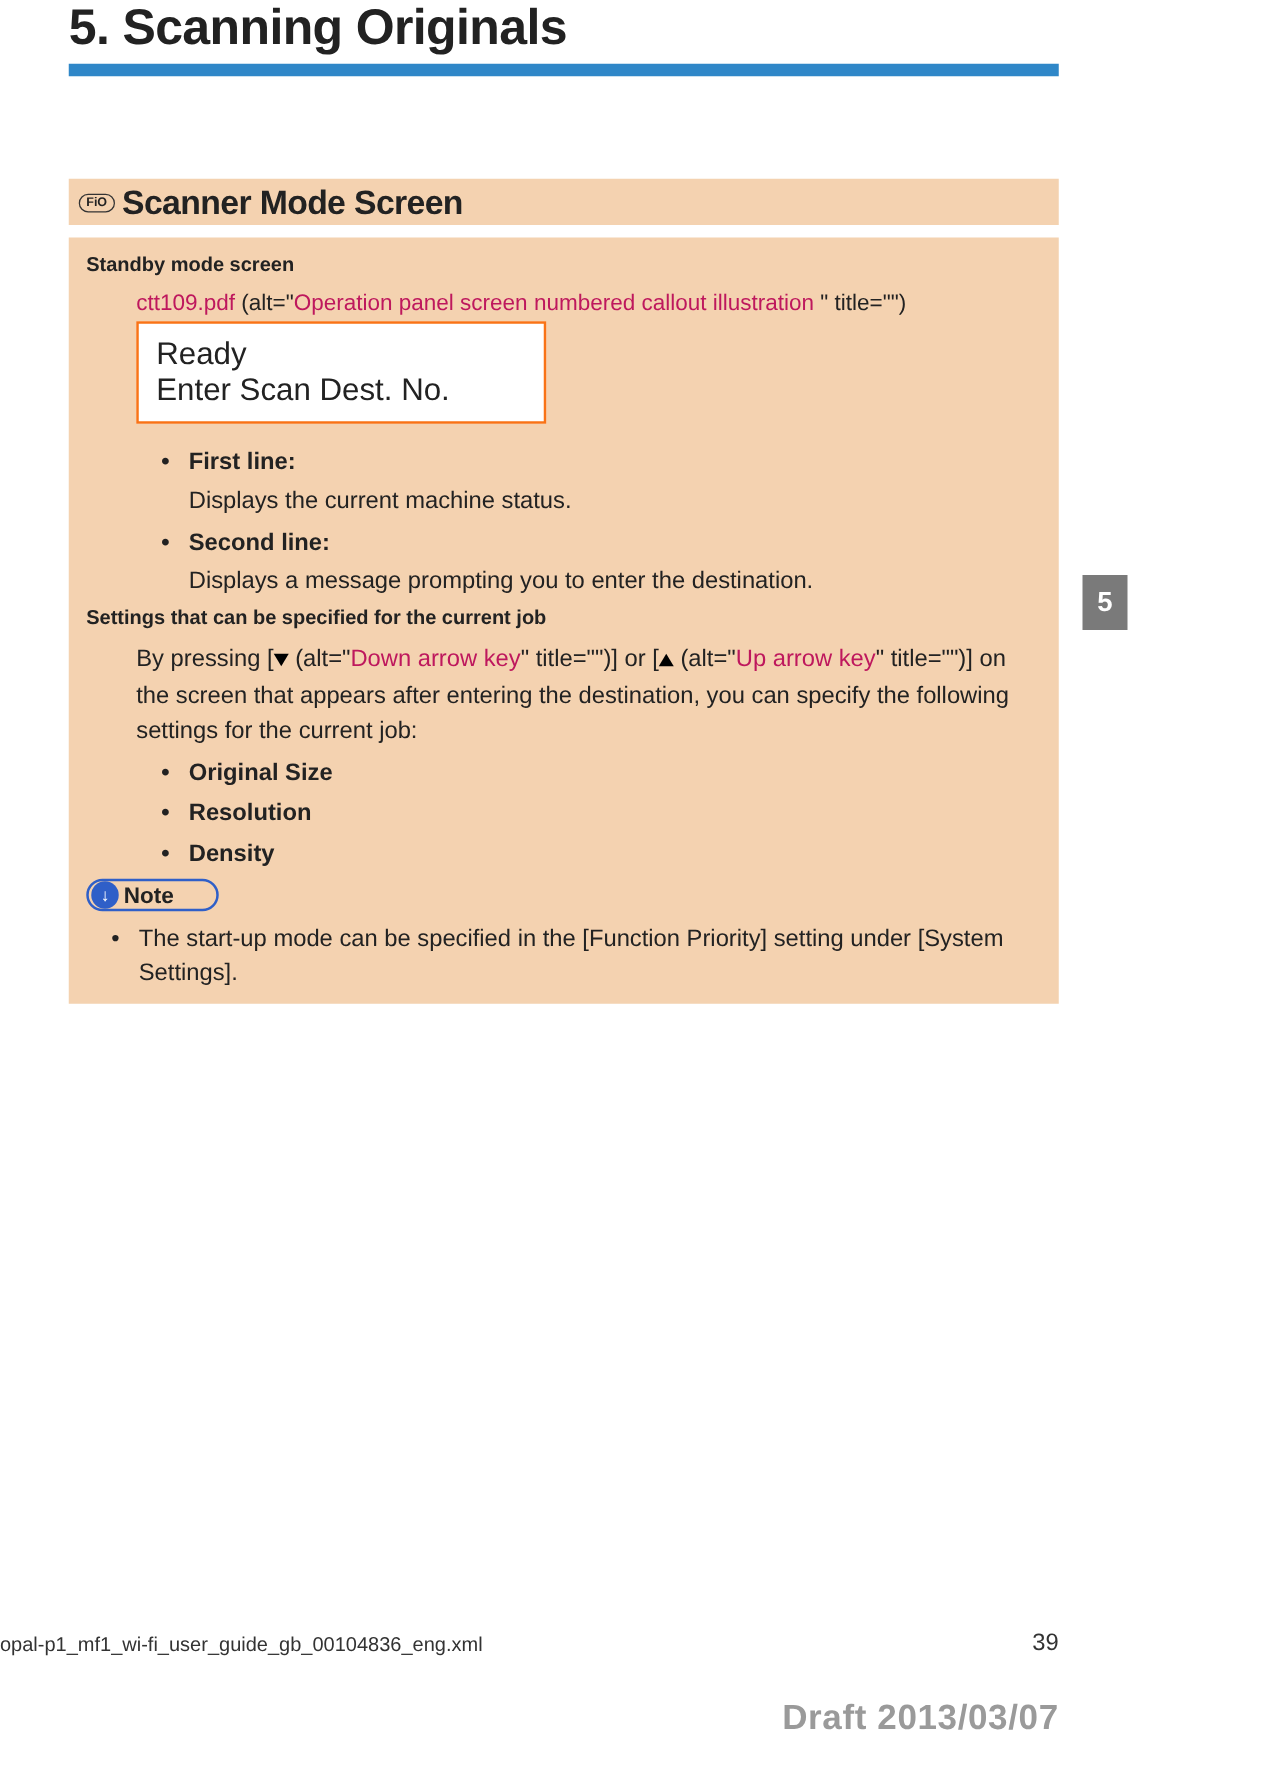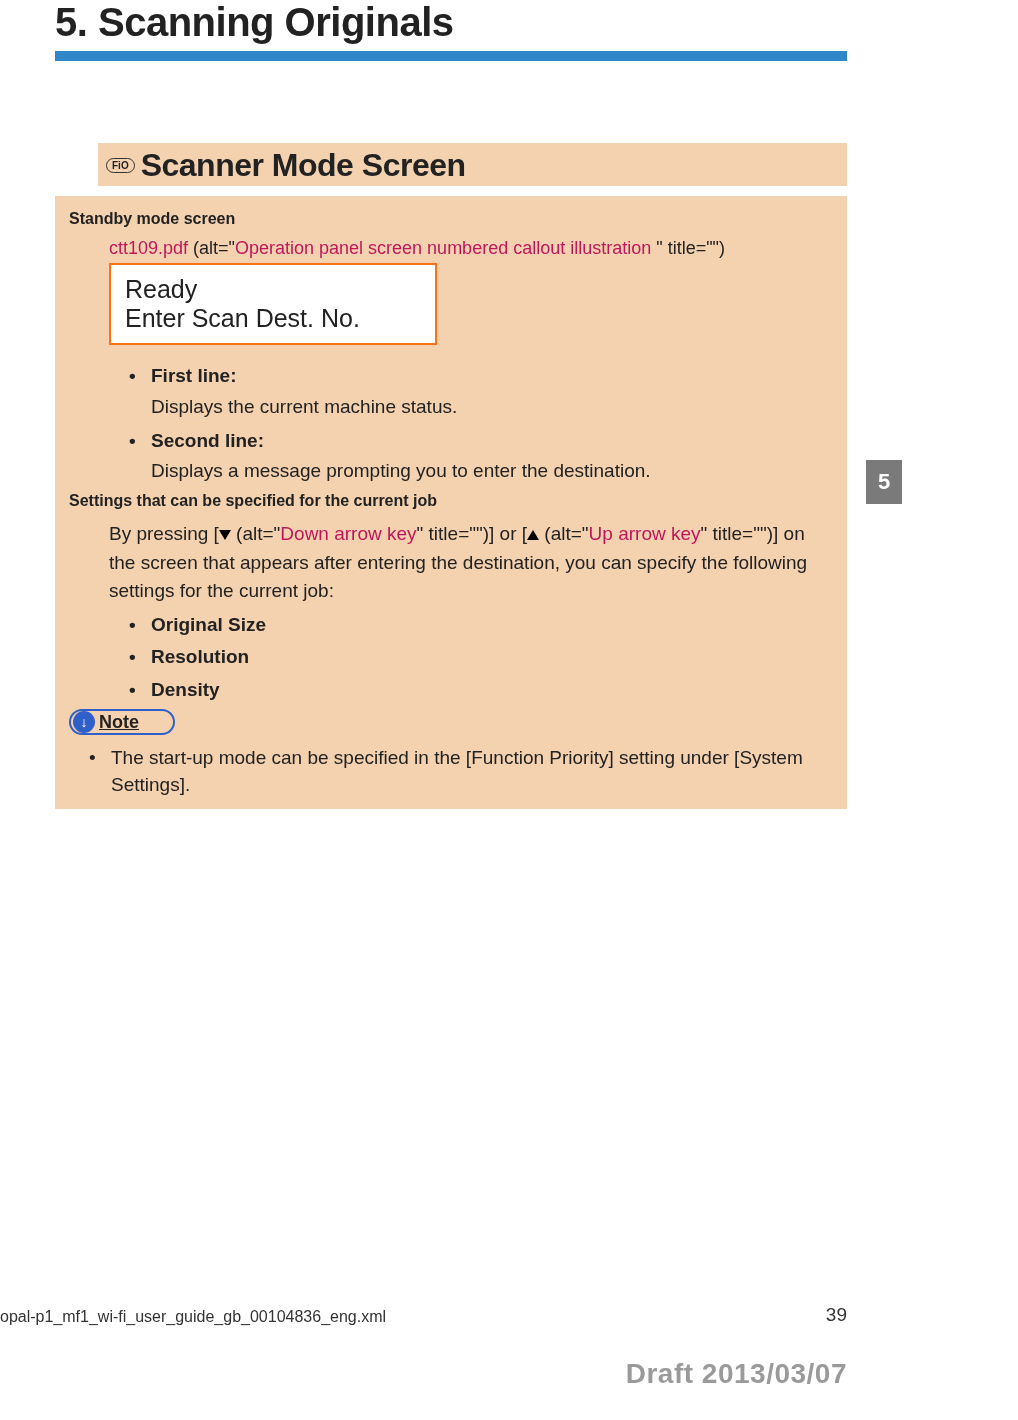--- a/index.html
+++ b/index.html
@@ -2,38 +2,38 @@
 <html><head>
 <meta charset="utf-8">
 <style>
   * { box-sizing: border-box; margin: 0; padding: 0; }
   html, body { width: 1018px; height: 1420px; background: #fff; font-family: Arial, Helvetica, sans-serif; color: #222; }
   .page { position: relative; width: 902px; height: 1420px; }
   .content { padding: 0 55px 0 55px; }
   .chapter-title { font-size: 40px; font-weight: bold; letter-spacing: -0.5px; }
   .blue-rule { height: 10px; background: #2f87c8; margin-top: 6px; }
   .spacer-large { height: 82px; }
-  .section-bar { background: #f4d2b0; padding: 4px 8px 2px 8px; display: flex; align-items: center; margin-left: 43px; }
+  .section-bar { background: #f4d2b0; padding: 4px 8px 2px 8px; display: flex; align-items: center; }
   .fio-badge { border: 1.5px solid #333; border-radius: 10px; font-size: 10px; font-weight: bold; padding: 1px 5px; margin-right: 6px; display: inline-flex; align-items: center; justify-content: center; }
-  .section-title { font-size: 32px; font-weight: bold; letter-spacing: -0.5px; }
+  .section-title { font-size: 27px; font-weight: bold; letter-spacing: -0.5px; }
   .body-block { background: #f4d2b0; padding: 10px 14px 10px 14px; margin-top: 10px; }
   .h3 { font-size: 16px; font-weight: bold; margin: 4px 0 10px 0; }
   .link { color: #be185d; }
   .meta-line { font-size: 18px; margin-left: 40px; margin-bottom: 4px; }
   .lcd-box { background: #fff; border: 2px solid #f97316; width: 328px; margin-left: 40px; padding: 10px 14px; margin-bottom: 18px; }
   .lcd-line { font-size: 25px; font-family: Arial, sans-serif; }
   ul.bullets { list-style: none; margin-left: 60px; font-weight: bold; }
   ul.bullets > li { position: relative; padding-left: 22px; font-size: 19px; margin: 6px 0; line-height: 1.4; }
   ul.bullets > li::before { content: "•"; position: absolute; left: 0; top: 0; font-size: 19px; }
   .li-desc { margin-left: 82px; font-size: 19px; margin-top: 4px; margin-bottom: 10px; }
   .para { margin-left: 40px; font-size: 19px; line-height: 1.5; margin-bottom: 6px; }
   .note-wrap { margin-top: 6px; }
   .note-tab { display: inline-flex; align-items: center; border: 2px solid #2f5fc8; border-radius: 14px; padding: 0px 34px 0px 2px; height: 26px; }
   .note-circle { width: 22px; height: 22px; border-radius: 50%; background: #2f5fc8; color: #fff; display: inline-flex; align-items: center; justify-content: center; font-size: 14px; font-weight: bold; margin-right: 4px; }
-  .note-label { font-size: 18px; font-weight: bold; color: #222; text-decoration: underline; }
+  .note-label { font-size: 18px; font-weight: bold; color: #222; }
   ul.note-list { list-style: none; margin-left: 20px; margin-top: 10px; }
   ul.note-list > li { position: relative; padding-left: 22px; font-size: 19px; line-height: 1.4; }
   ul.note-list > li::before { content: "•"; position: absolute; left: 0; top: 0; }
   .side-tab { position: absolute; right: 0; top: 460px; width: 36px; height: 44px; background: #7a7a7a; color: #fff; display: flex; align-items: center; justify-content: center; font-size: 22px; font-weight: bold; }
   .footer-left { position: absolute; left: 0; bottom: 94px; font-size: 16px; color: #333; }
   .footer-right { position: absolute; right: 55px; bottom: 94px; font-size: 19px; color: #333; }
   .draft { position: absolute; right: 55px; bottom: 30px; font-size: 28px; font-weight: bold; color: #9a9a9a; letter-spacing: 0.5px; }
   .tri-down { display: inline-block; width: 0; height: 0; border-left: 6px solid transparent; border-right: 6px solid transparent; border-top: 10px solid #000; vertical-align: middle; }
   .tri-up { display: inline-block; width: 0; height: 0; border-left: 6px solid transparent; border-right: 6px solid transparent; border-bottom: 10px solid #000; vertical-align: middle; }
 </style>

